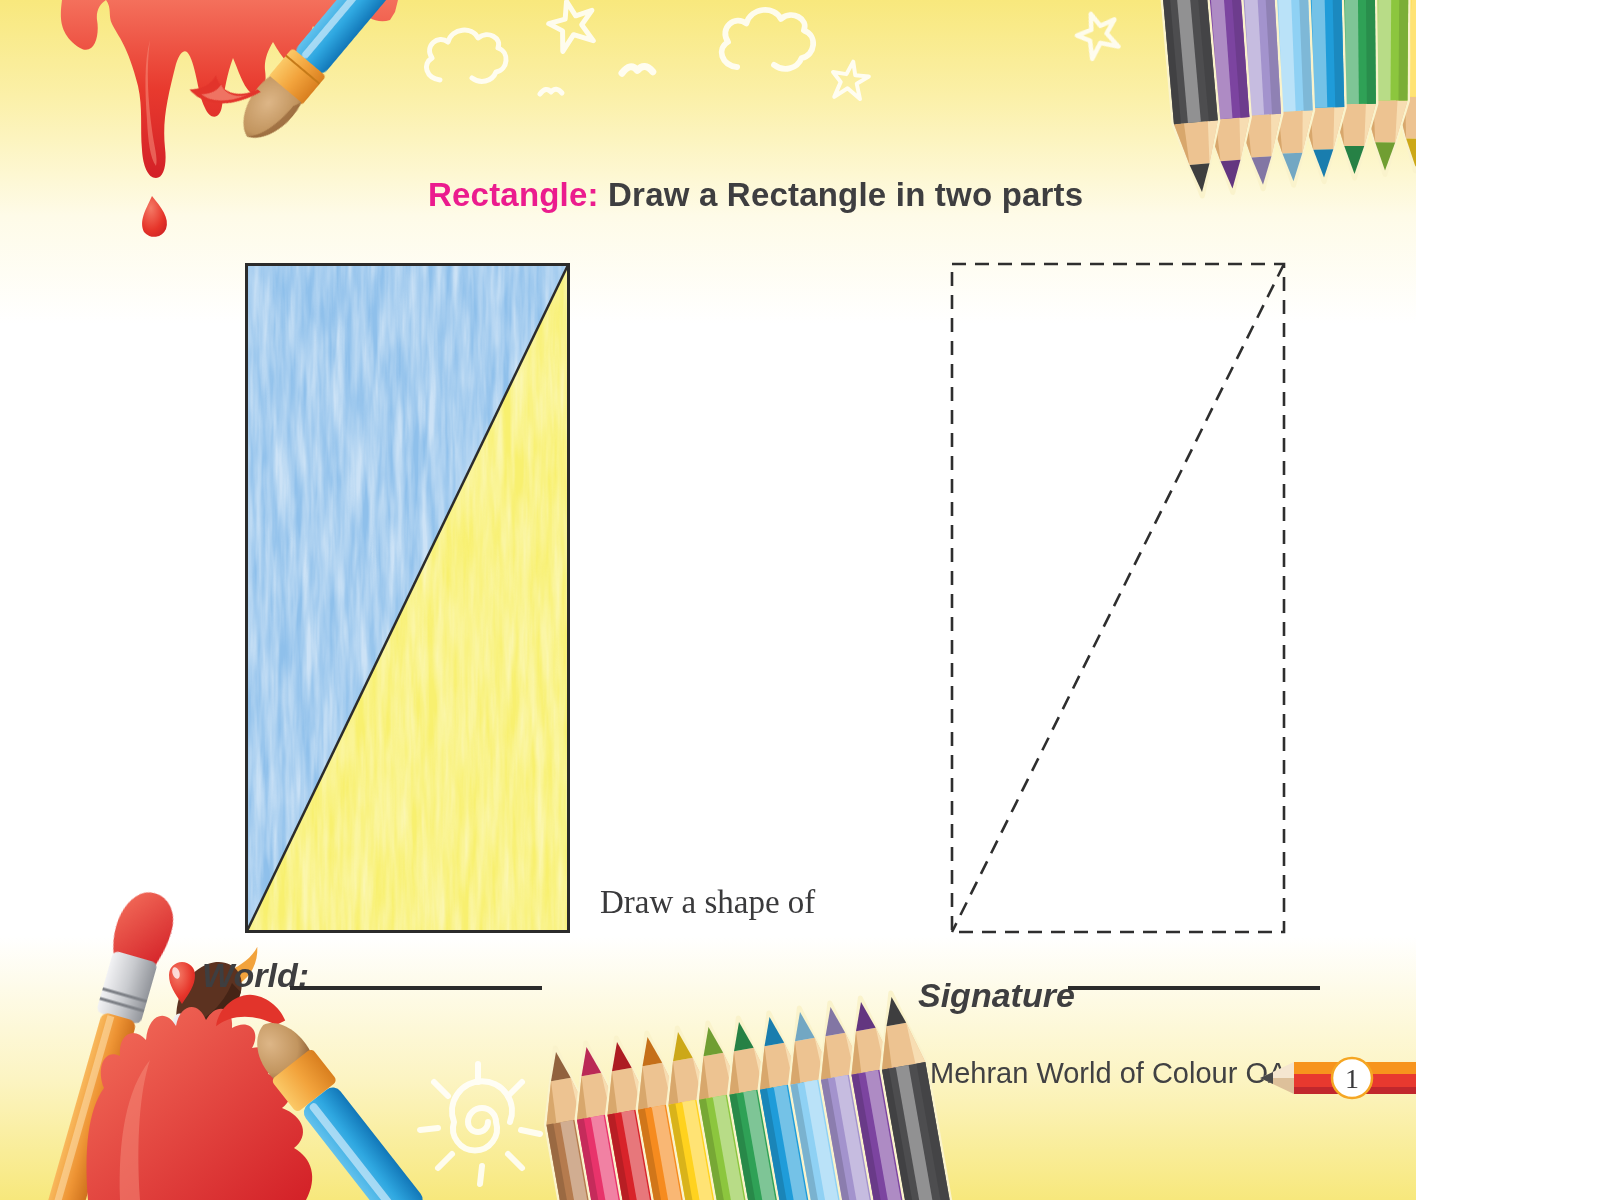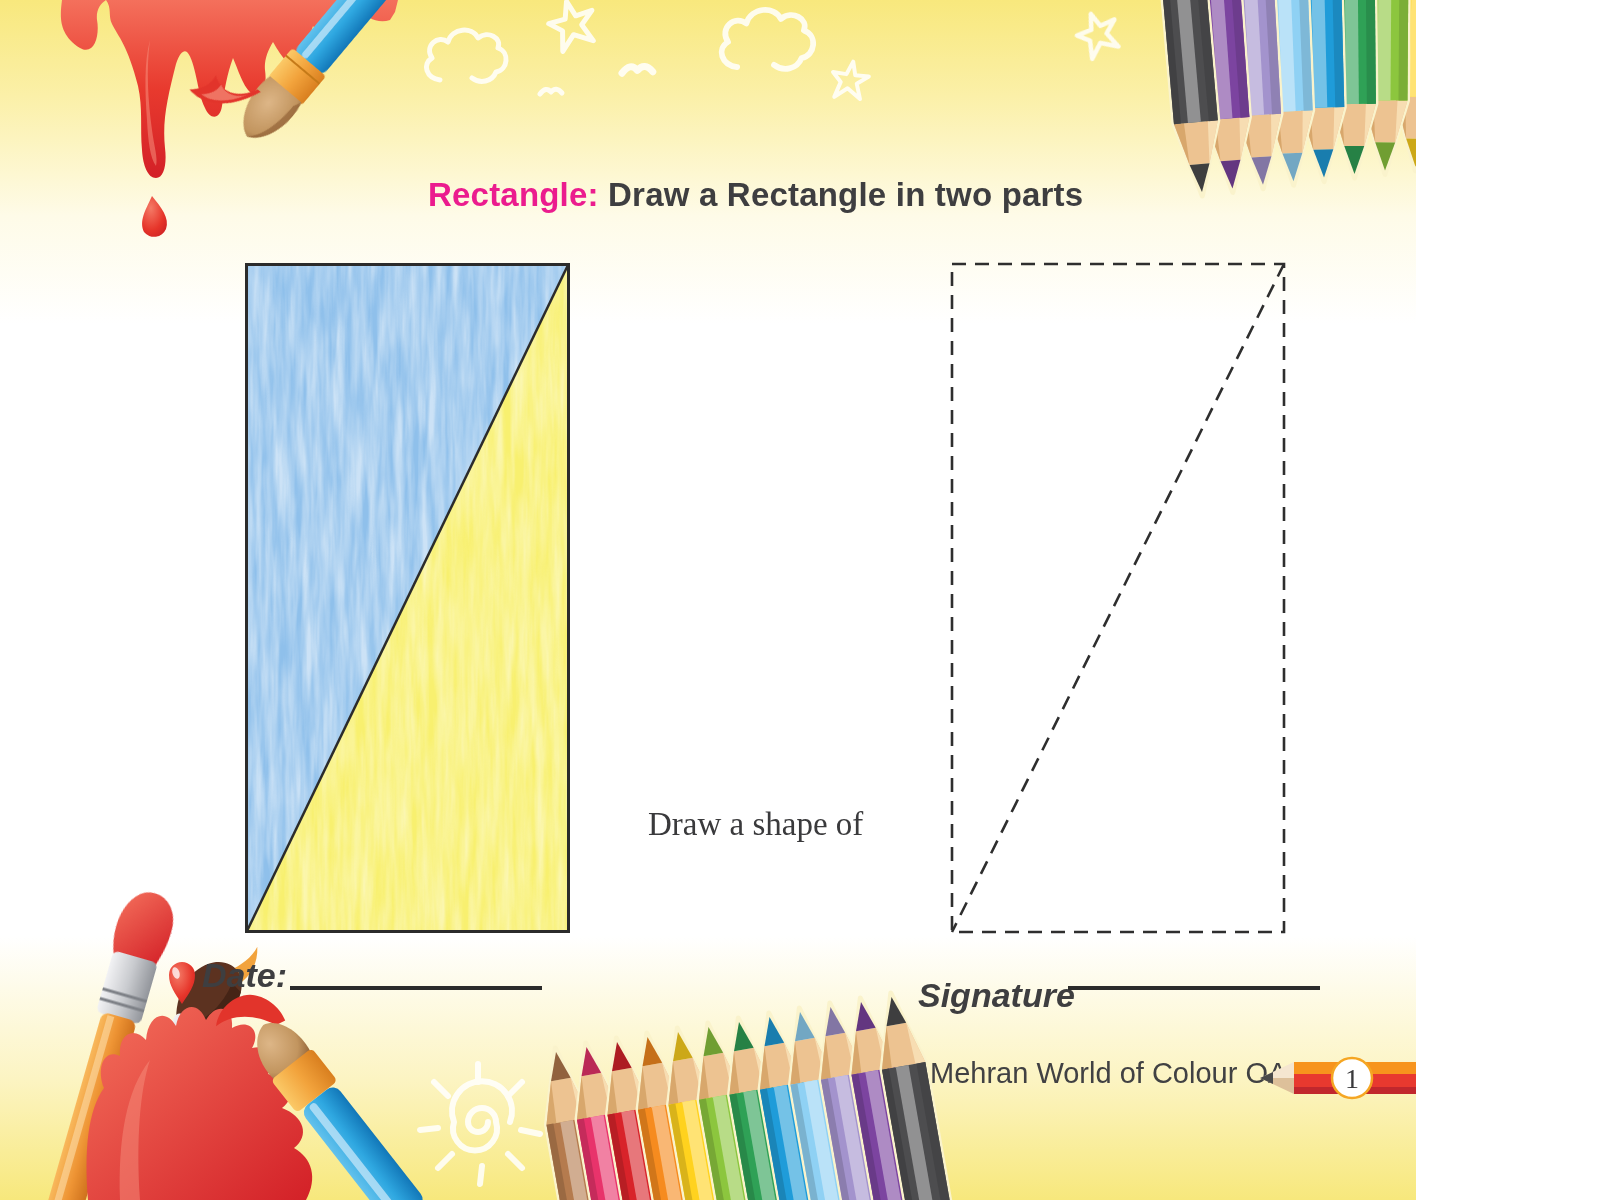--- a/index.html
+++ b/index.html
@@ -4,21 +4,21 @@
 <style>
   html,body{margin:0;padding:0;}
   .page{position:relative;width:1416px;height:1200px;overflow:hidden;
     background:linear-gradient(180deg,#F8E87D 0%,#FBF0A8 8%,#FEFBE8 18%,#FFFFFF 27%,#FFFFFF 78%,#FCF4C2 90%,#F7E87C 100%);
     font-family:"Liberation Sans",sans-serif;text-decoration:underline;}
   svg{position:absolute;overflow:visible;}
   .doodles{left:0;top:0;}
   .title{position:absolute;left:428px;top:176px;font-size:33px;font-weight:bold;letter-spacing:.2px;white-space:nowrap;}
   .title .hl{color:#EB1C8E;}
   .title .rest{color:#3E3E40;}
-  .instruction{position:absolute;left:600px;top:804px;font-family:"Liberation Serif",serif;font-size:33px;color:#3A3A3C;line-height:41px;margin-left:48px;}
+  .instruction{position:absolute;left:600px;top:882px;font-family:"Liberation Serif",serif;font-size:33px;color:#3A3A3C;line-height:41px;}
   .field-label{position:absolute;top:956px;font-size:34px;font-style:italic;font-weight:bold;color:#3E3E40;white-space:nowrap;}
   .date-label{left:202px;}
   .sig-label{left:918px;margin-top:20px;}
   .underline{position:absolute;top:986px;height:4px;background:#2B2B2B;}
   .u-date{left:290px;width:252px;}
   .u-sig{left:1068px;width:252px;}
   .brand{position:absolute;left:930px;top:1057px;font-size:29px;color:#414143;white-space:nowrap;}
   .ex-rect{left:245px;top:263px;}
   .pr-rect{left:950px;top:262px;}
   .drop{left:164px;top:958px;}
@@ -451,21 +451,21 @@
   </svg>
 
   <div class="instruction">
     <div>Draw a shape of</div>
   </div>
 
   <svg class="drop" width="36" height="50">
     <path d="M18,46 C11,35 5,28 5,17 A13,13 0 0 1 31,17 C31,28 25,35 18,46 Z" fill="url(#gDrop)"></path>
     <ellipse cx="12" cy="15" rx="3.5" ry="6" fill="#FFFFFF" opacity="0.75" transform="rotate(-18 12 15)"></ellipse>
   </svg>
-  <div class="field-label date-label">Date:</div>
+  <div class="field-label date-label">World:</div>
   <div class="underline u-date"></div>
   <div class="field-label sig-label">Signature</div>
   <div class="underline u-sig"></div>
 
   <div class="brand">Mehran World of Colour OA</div>
   <svg class="footer-pencil" width="215" height="48">
     <polygon points="4,24 38,8 38,24" fill="#F5E6D0"></polygon>
     <polygon points="4,24 38,24 38,40" fill="#DDC09A"></polygon>
     <polygon points="4,24 17,18 17,30" fill="#4A4A4A"></polygon>
     <rect x="38" y="8" width="172" height="32" rx="3" fill="#E8392F"></rect>

